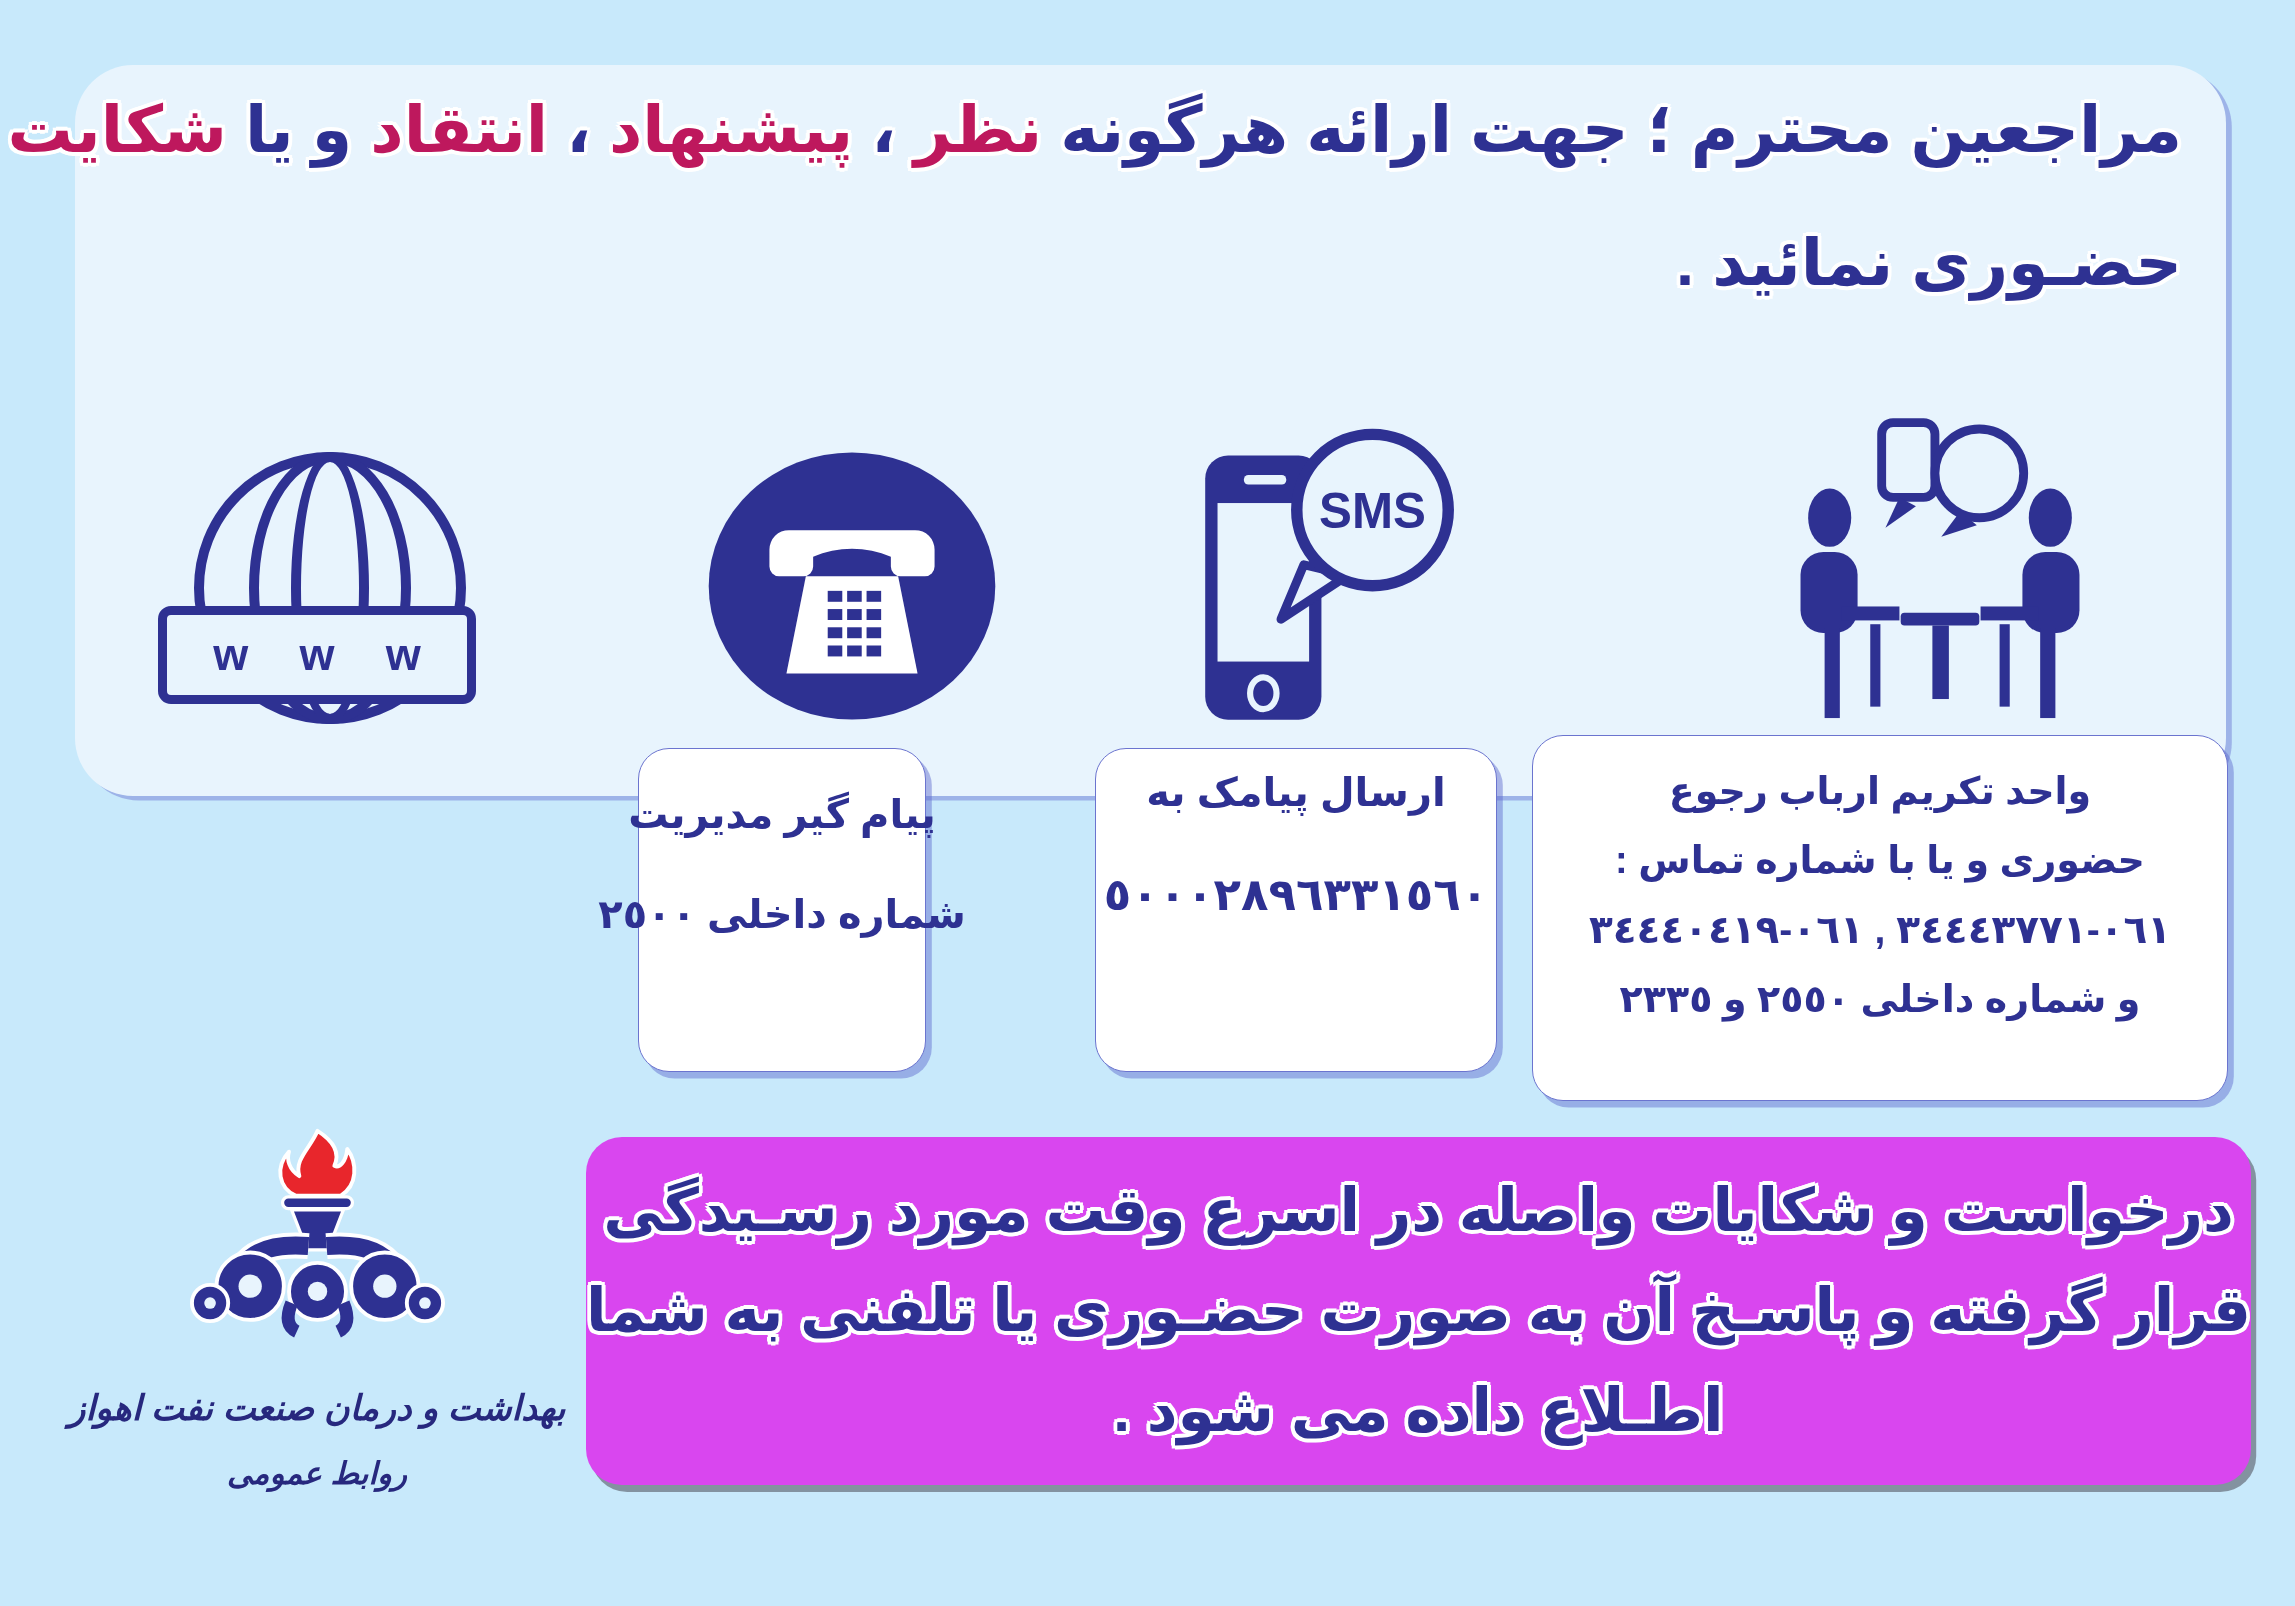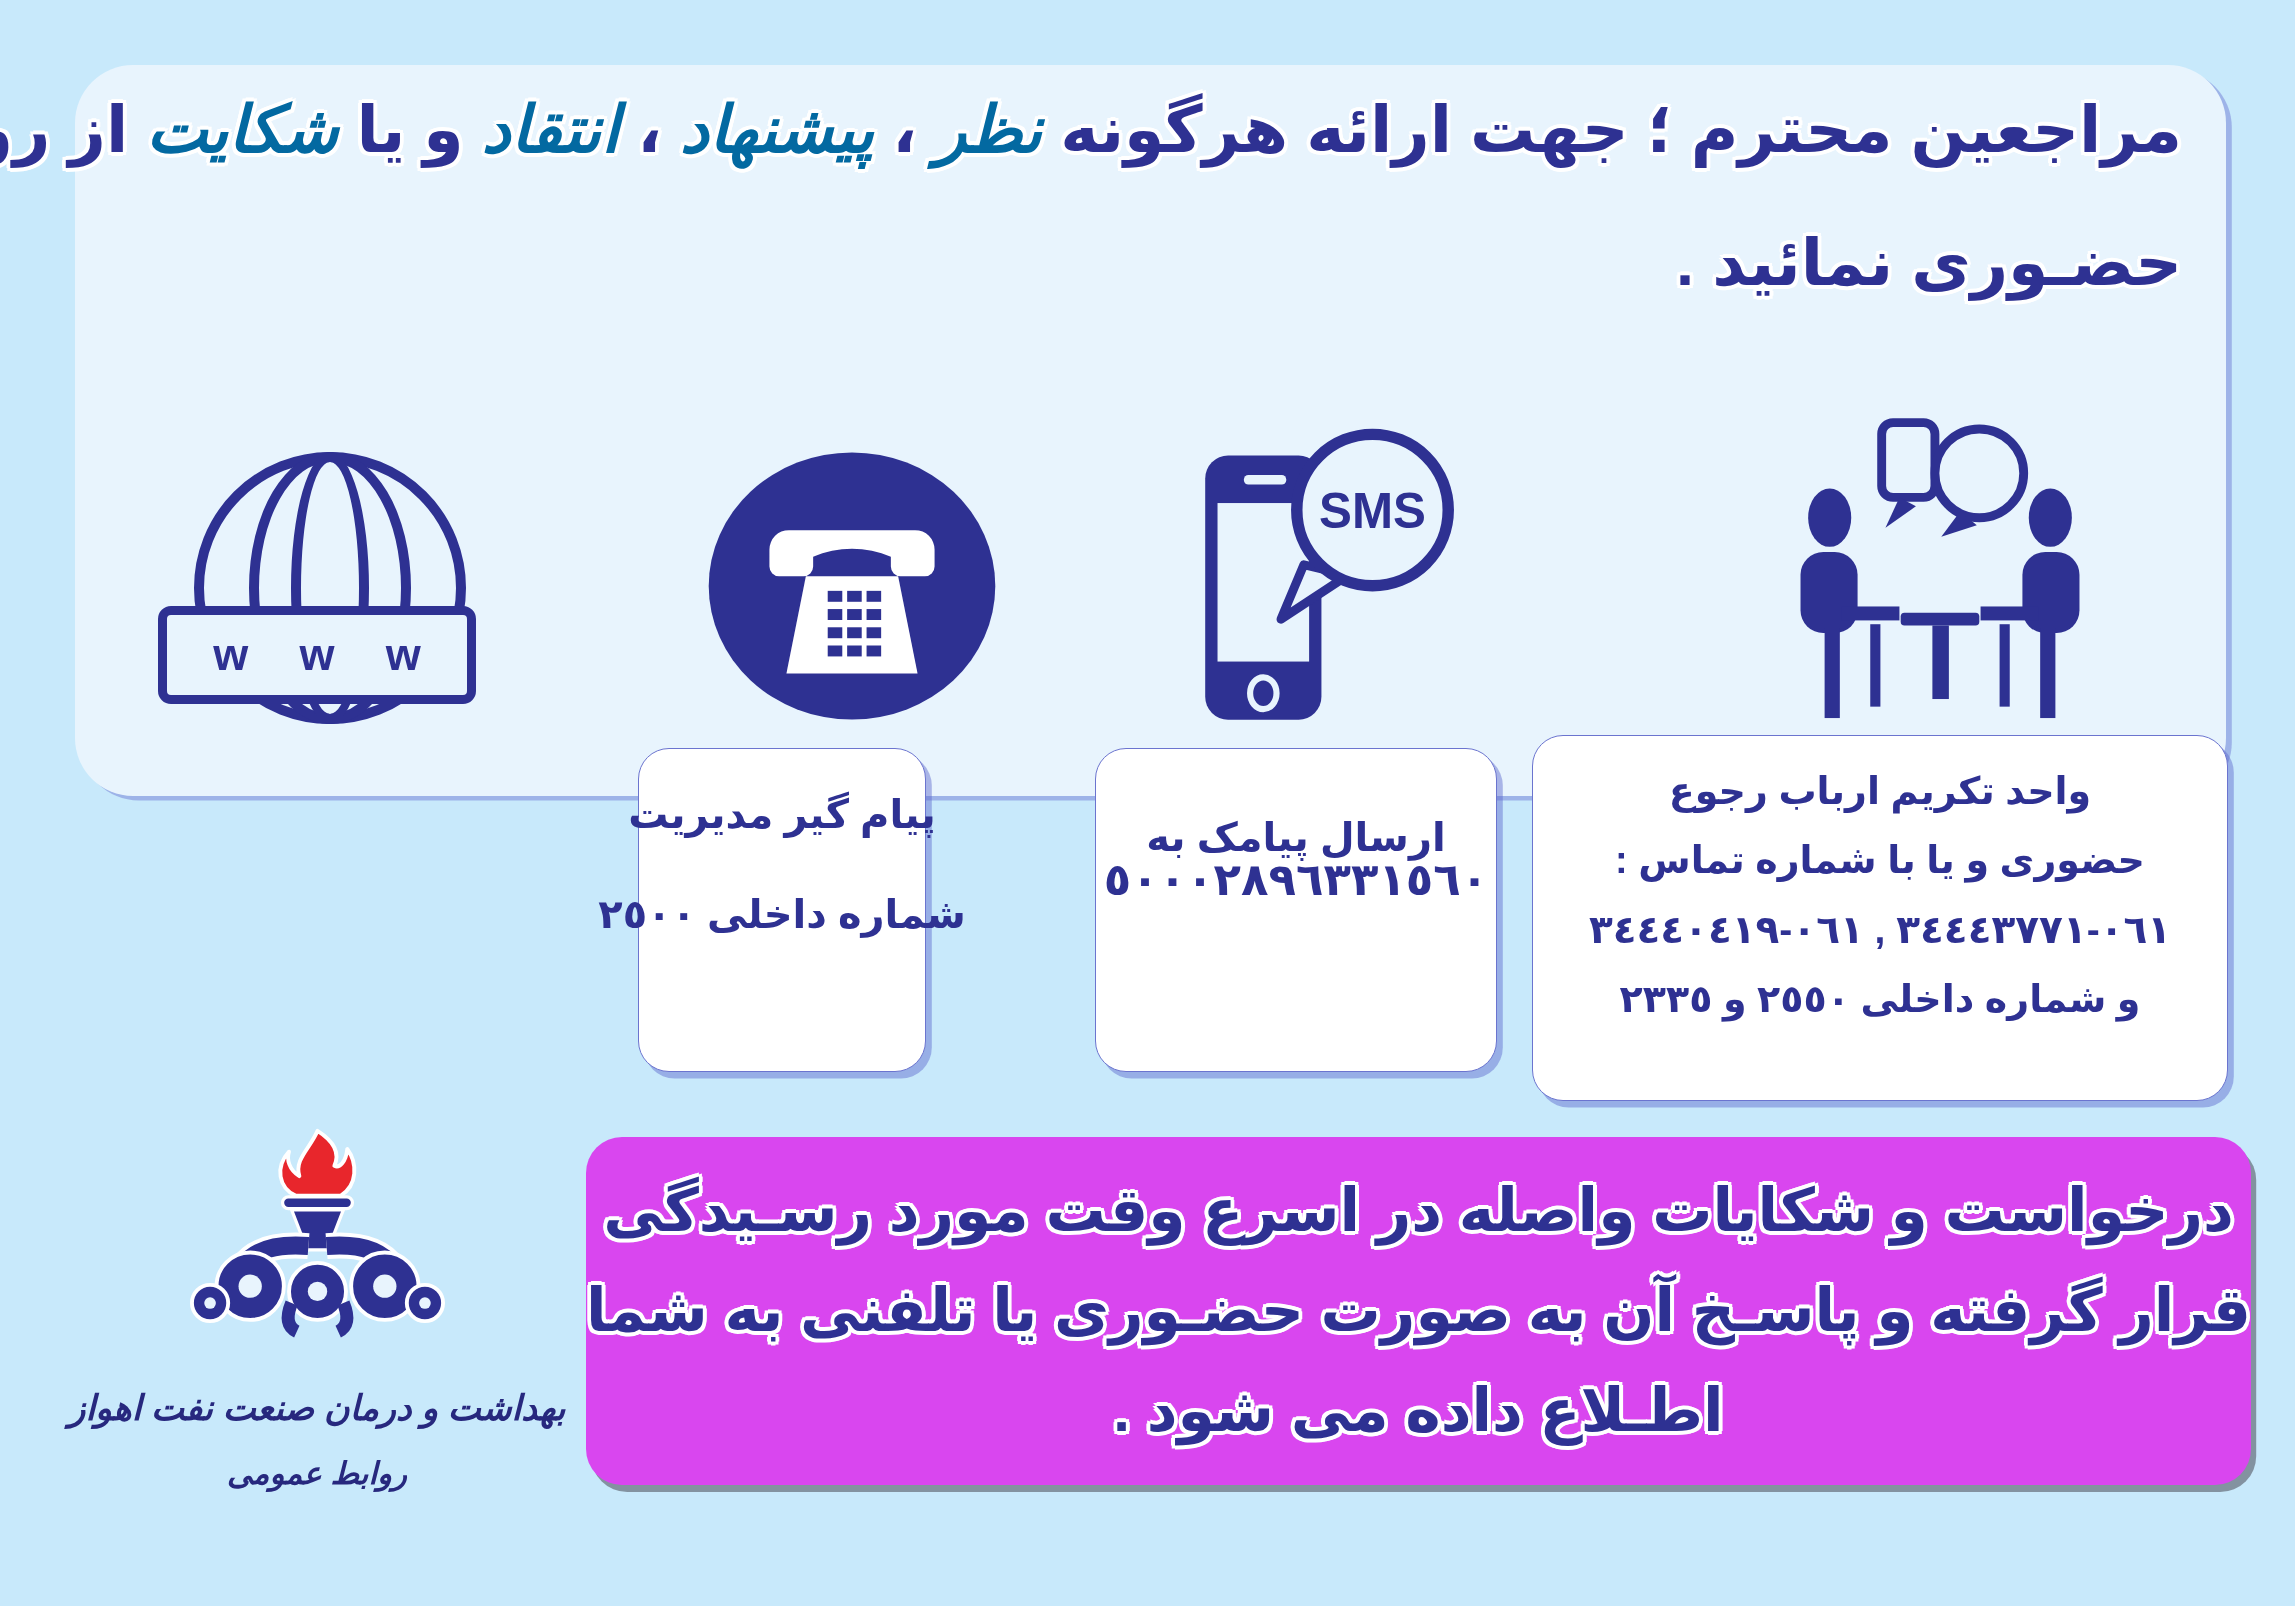--- a/index.html
+++ b/index.html
@@ -23,21 +23,21 @@
   .hdr{
     position:absolute;top:97px;right:113px;left:91px;
     text-align:right;direction:rtl;
   }
   .hdr-line{
     font-size:65px;font-weight:bold;line-height:1.0;
     white-space:nowrap;letter-spacing:0;
   }
   .hdr-line2{margin-top:68px;}
   .navy{color:#2e3192;}
-  .red{color:#0369a1;font-style:italic;}
+  .red{color:#be185d;}
   .stroke-white{
     text-shadow:
       -3.2px -3.2px 0 #fff, 3.2px -3.2px 0 #fff, -3.2px 3.2px 0 #fff, 3.2px 3.2px 0 #fff,
       0 -3.9px 0 #fff, 0 3.9px 0 #fff, -3.9px 0 0 #fff, 3.9px 0 0 #fff;
   }
   
   .icon-wrap{position:absolute;}
   
   .globe-ell{position:absolute;border:10.4px solid #2e3192;border-radius:50%;box-sizing:border-box;}
   .globe-banner{
@@ -171,21 +171,21 @@
       </g>
     </svg>
   </div>
 
 
   <div class="card" style="left:638px;top:748px;width:288px;height:324px;padding-top:45px;row-gap:60px;">
     <div class="card-line" style="font-size:40px;">پیام گیر مدیریت</div>
     <div class="card-line" style="font-size:40px;">شماره داخلی ٢٥٠٠</div>
   </div>
 
-  <div class="card" style="left:1095px;top:748px;width:402px;height:324px;padding-top:68px;">
+  <div class="card" style="left:1095px;top:748px;width:402px;height:324px;padding-top:23px;row-gap:60px;">
     <div class="card-line" style="font-size:40px;">ارسال پیامک به</div>
     <div class="card-line" style="font-size:45px;" dir="ltr">٥٠٠٠٢٨٩٦٣٣١٥٦٠</div>
   </div>
 
   <div class="card" style="left:1532px;top:735px;width:696px;height:366px;padding-top:36px;row-gap:31px;">
     <div class="card-line" style="font-size:38px;">واحد تکریم ارباب رجوع</div>
     <div class="card-line" style="font-size:38px;">حضوری و یا با شماره تماس :</div>
     <div class="card-line" style="font-size:39px;" dir="ltr">٠٦١-٣٤٤٤٣٧٧١ , ٠٦١-٣٤٤٤٠٤١٩</div>
     <div class="card-line" style="font-size:38px;">و شماره داخلی ٢٥٥٠ و ٢٣٣٥</div>
   </div>

